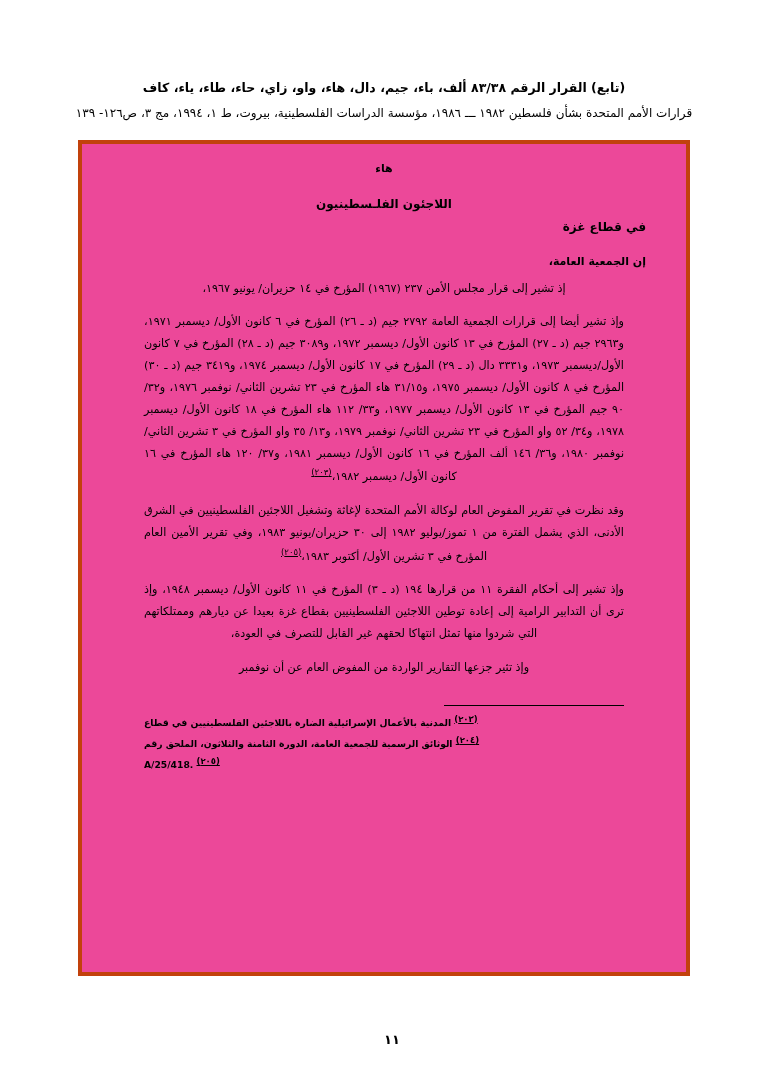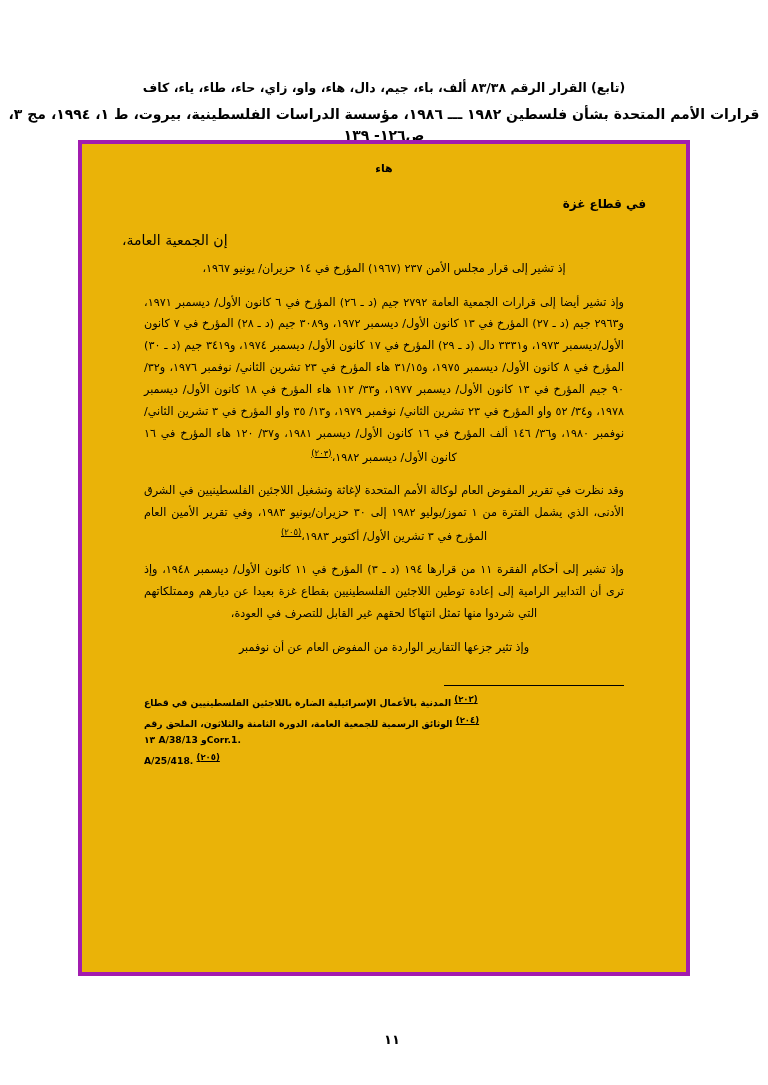--- a/index.html
+++ b/index.html
@@ -25,34 +25,34 @@
     text-align: center;
     padding-top: 78px;
   }
   .header-title {
     font-size: 12.5px;
     font-weight: bold;
     line-height: 1.6;
     letter-spacing: 0px;
   }
   .header-sub {
-    font-size: 14px;
-    font-weight: bold;
+    font-size: 12px;
+    font-weight: normal;
     margin-top: 6px;
     line-height: 1.5;
   }
   .frame {
     position: absolute;
     top: 140px;
     right: 78px;
     left: 78px;
     height: 836px;
-    border: 4px solid #a21caf;
+    border: 4px solid #c2410c;
     box-sizing: border-box;
-    background: #eab308;
+    background: #ec4899;
   }
   .frame-inner {
     position: absolute;
     top: 6px;
     right: 6px;
     left: 6px;
     bottom: 6px;
     box-sizing: border-box;
     padding: 8px 34px 10px 34px;
     overflow: hidden;
@@ -91,23 +91,23 @@
   }
   .para.tight {
     margin-bottom: 10px;
   }
   .para sup, .sup {
     font-size: 8.5px;
     vertical-align: super;
     text-decoration: underline;
   }
   .opening {
-    text-align: left;
-    font-size: 14px;
-    font-weight: normal;
+    text-align: right;
+    font-size: 11px;
+    font-weight: bold;
     margin: 12px 0 10px 0;
   }
   .rule {
     margin: 26px 0 6px 0;
     border: none;
     border-top: 1px solid #000;
     width: 180px;
     margin-right: 22px;
   }
   .footnotes {
@@ -147,20 +147,21 @@
   <div class="header-block">
     <div class="header-title">(تابع) القرار الرقم ٨٣/٣٨ ألف، باء، جيم، دال، هاء، واو، زاي، حاء، طاء، ياء، كاف</div>
     <div class="header-sub">قرارات الأمم المتحدة بشأن فلسطين ١٩٨٢ ـــ ١٩٨٦، مؤسسة الدراسات الفلسطينية، بيروت، ط ١، ١٩٩٤، مج ٣، ص١٢٦- ١٣٩</div>
   </div>
 
   <div class="frame">
     <div class="frame-inner">
 
       <div class="letter">هاء</div>
 
+      <div class="doc-title">اللاجئون الفلـسطينيون</div>
       <div class="doc-subtitle">في قطاع غزة</div>
 
       <div class="opening">إن الجمعية العامة،</div>
 
       <p class="para center-block">إذ تشير إلى قرار مجلس الأمن ٢٣٧ (١٩٦٧) المؤرخ في ١٤ حزيران/ يونيو ١٩٦٧،</p>
 
       <p class="para"><span>وإذ تشير أيضا إلى قرارات الجمعية العامة ٢٧٩٢ جيم (د ـ ٢٦) المؤرخ في ٦ كانون الأول/ ديسمبر ١٩٧١، و٢٩٦٣ جيم (د ـ ٢٧) المؤرخ في ١٣ كانون الأول/ ديسمبر ١٩٧٢، و٣٠٨٩ جيم (د ـ ٢٨) المؤرخ في ٧ كانون الأول/ديسمبر ١٩٧٣، و٣٣٣١ دال (د ـ ٢٩) المؤرخ في ١٧ كانون الأول/ ديسمبر ١٩٧٤، و٣٤١٩ جيم (د ـ ٣٠) المؤرخ في ٨ كانون الأول/ ديسمبر ١٩٧٥، و٣١/١٥ هاء المؤرخ في ٢٣ تشرين الثاني/ نوفمبر ١٩٧٦، و٣٢/ ٩٠ جيم المؤرخ في ١٣ كانون الأول/ ديسمبر ١٩٧٧، و٣٣/ ١١٢ هاء المؤرخ في ١٨ كانون الأول/ ديسمبر ١٩٧٨، و٣٤/ ٥٢ واو المؤرخ في ٢٣ تشرين الثاني/ نوفمبر ١٩٧٩، و١٣/ ٣٥ واو المؤرخ في ٣ تشرين الثاني/ نوفمبر ١٩٨٠، و٣٦/ ١٤٦ ألف المؤرخ في ١٦ كانون الأول/ ديسمبر ١٩٨١، و٣٧/ ١٢٠ هاء المؤرخ في ١٦ كانون الأول/ ديسمبر ١٩٨٢،</span><span class="sup">(٢٠٣)</span></p>
 
       <p class="para"><span>وقد نظرت في تقرير المفوض العام لوكالة الأمم المتحدة لإغاثة وتشغيل اللاجئين الفلسطينيين في الشرق الأدنى، الذي يشمل الفترة من ١ تموز/يوليو ١٩٨٢ إلى ٣٠ حزيران/يونيو ١٩٨٣، وفي تقرير الأمين العام المؤرخ في ٣ تشرين الأول/ أكتوبر ١٩٨٣،</span><span class="sup">(٢٠٥)</span></p>
 
@@ -171,21 +172,20 @@
       <hr class="rule">
 
       <div class="footnotes">
         <div class="footnote">
           <span class="sup">(٢٠٣)</span>
           <span>المدنية بالأعمال الإسرائيلية الضارة باللاجئين الفلسطينيين في قطاع</span>
         </div>
         <div class="footnote">
           <span class="sup">(٢٠٤)</span>
           <span>الوثائق الرسمية للجمعية العامة، الدورة الثامنة والثلاثون، الملحق رقم</span>
-          <span class="indent ltr">١٣ A/38/13 وCorr.1.</span>
         </div>
         <div class="footnote">
           <span class="sup">(٢٠٥)</span>
           <span class="ltr">A/25/418.</span>
         </div>
       </div>
 
     </div>
   </div>
 

